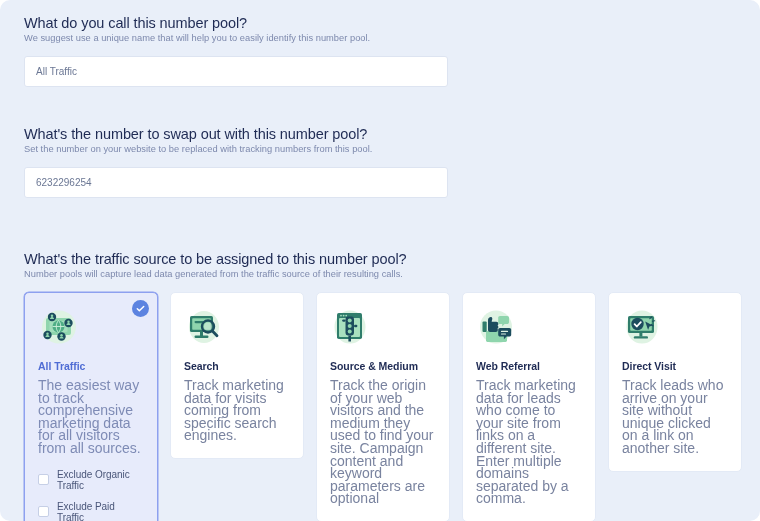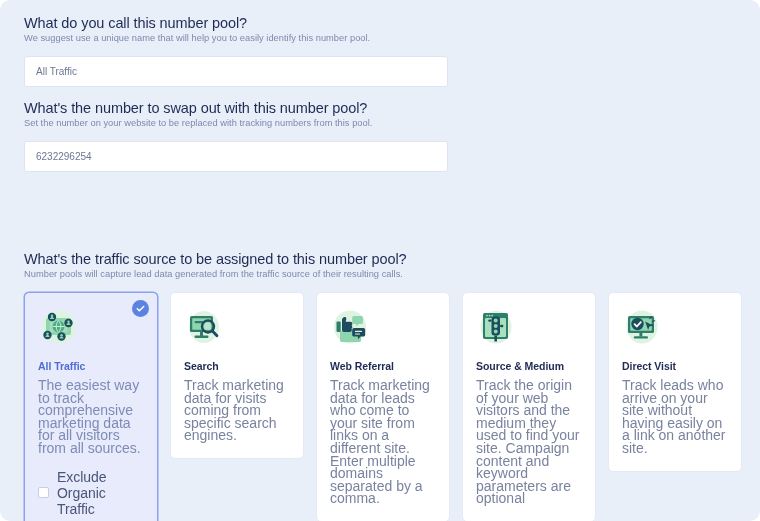--- a/index.html
+++ b/index.html
@@ -149,40 +149,40 @@
   .check-box {
     width: 11px;
     height: 11px;
     background: #ffffff;
     border: 1px solid #c6cfe6;
     border-radius: 2px;
     flex: none;
   }
 
   .check-label {
-    font-size: 14px;
+    font-size: 10px;
     color: #4a5679;
     letter-spacing: -0.05px;
   }
 </style>
 </head>
 <body>
 
 <div id="page">
   <div class="content">
 
     <div class="section" style="top:14px;">
       <div class="q-title">What do you call this number pool?</div>
       <div class="q-sub">We suggest use a unique name that will help you to easily identify this number pool.</div>
       <div class="text-input">
         <span>All Traffic</span>
       </div>
     </div>
 
-    <div class="section" style="top:99px;">
+    <div class="section" style="top:125px;">
       <div class="q-title">What's the number to swap out with this number pool?</div>
       <div class="q-sub">Set the number on your website to be replaced with tracking numbers from this pool.</div>
       <div class="text-input wide">
         <span>6232296254</span>
       </div>
     </div>
 
     <div class="section" style="top:250px;">
       <div class="q-title">What's the traffic source to be assigned to this number pool?</div>
       <div class="q-sub">Number pools will capture lead data generated from the traffic source of their resulting calls.</div>
@@ -249,36 +249,20 @@
             <path d="M28.4 24l4.6 4.8" stroke="#1c4d5e" stroke-width="2.8" stroke-linecap="round"></path>
           </svg>
         </div>
         <div class="card-title">Search</div>
         <div class="card-desc">Track marketing data for visits coming from specific search engines.</div>
       </div>
 
       <div class="card">
         <div class="card-icon">
           <svg width="42" height="40" viewBox="0 0 42 40">
-            <ellipse cx="20" cy="20" rx="16" ry="16.5" fill="#dff3e3"></ellipse>
-            <rect x="10" y="24" width="21" height="11" rx="1.4" fill="#8fd5ad"></rect>
-            <path d="M12 13c0-1.6 1.3-3 2.8-3 .9 0 1.5.6 1.5 1.6 0 1.3-.6 2.1-.6 3.2h4.6c1.2 0 2.1.9 2.1 2 0 .7-.3 1.3-.8 1.6.5.3.8.9.8 1.6 0 .8-.4 1.4-1 1.7.3.3.5.8.5 1.3 0 1.1-.9 2-2.1 2H14c-1.1 0-2-.9-2-2z" fill="#1c4d5e"></path>
-            <rect x="6.5" y="14.5" width="4.2" height="10.5" rx="1" fill="#2f7d6b"></rect>
-            <path d="M24 9h7.2c1 0 1.8.8 1.8 1.8v4.4c0 1-.8 1.8-1.8 1.8h-2.6l-2.4 2.4v-2.4H24c-1 0-1.8-.8-1.8-1.8v-4.4c0-1 .8-1.8 1.8-1.8z" fill="#8fd5ad"></path>
-            <path d="M24 21h9.4c1 0 1.8.8 1.8 1.8v5c0 1-.8 1.8-1.8 1.8h-2.8l-2.7 2.7v-2.7H24c-1 0-1.8-.8-1.8-1.8v-5c0-1 .8-1.8 1.8-1.8z" fill="#1c4d5e"></path>
-            <path d="M25.5 24.4h6M25.5 27h4" stroke="#dff3e3" stroke-width="1.2" stroke-linecap="round"></path>
-          </svg>
-        </div>
-        <div class="card-title">Web Referral</div>
-        <div class="card-desc">Track marketing data for leads who come to your site from links on a different site. Enter multiple domains separated by a comma.</div>
-      </div>
-
-      <div class="card">
-        <div class="card-icon">
-          <svg width="42" height="40" viewBox="0 0 42 40">
             <ellipse cx="20" cy="20" rx="15.5" ry="16.5" fill="#dff3e3"></ellipse>
             <rect x="7" y="6" width="25" height="26" rx="1.8" fill="#2f7d6b"></rect>
             <rect x="9" y="11" width="21" height="19" rx="1" fill="#a8e0bf"></rect>
             <circle cx="11" cy="8.6" r="0.9" fill="#a8e0bf"></circle>
               <circle cx="13.6" cy="8.6" r="0.9" fill="#a8e0bf"></circle>
               <circle cx="16.2" cy="8.6" r="0.9" fill="#a8e0bf"></circle>
             <rect x="15.5" y="9.5" width="8.5" height="19" rx="2.4" fill="#1c4d5e"></rect>
             <circle cx="19.7" cy="13.6" r="2" fill="#8fd5ad"></circle>
             <circle cx="19.7" cy="19" r="2" fill="#8fd5ad"></circle>
             <circle cx="19.7" cy="24.4" r="2" fill="#8fd5ad"></circle>
@@ -287,30 +271,46 @@
             <rect x="18.4" y="28.5" width="2.6" height="6" fill="#1c4d5e"></rect>
           </svg>
         </div>
         <div class="card-title">Source &amp; Medium</div>
         <div class="card-desc">Track the origin of your web visitors and the medium they used to find your site. Campaign content and keyword parameters are optional</div>
       </div>
 
       <div class="card">
         <div class="card-icon">
           <svg width="42" height="40" viewBox="0 0 42 40">
+            <ellipse cx="20" cy="20" rx="16" ry="16.5" fill="#dff3e3"></ellipse>
+            <rect x="10" y="24" width="21" height="11" rx="1.4" fill="#8fd5ad"></rect>
+            <path d="M12 13c0-1.6 1.3-3 2.8-3 .9 0 1.5.6 1.5 1.6 0 1.3-.6 2.1-.6 3.2h4.6c1.2 0 2.1.9 2.1 2 0 .7-.3 1.3-.8 1.6.5.3.8.9.8 1.6 0 .8-.4 1.4-1 1.7.3.3.5.8.5 1.3 0 1.1-.9 2-2.1 2H14c-1.1 0-2-.9-2-2z" fill="#1c4d5e"></path>
+            <rect x="6.5" y="14.5" width="4.2" height="10.5" rx="1" fill="#2f7d6b"></rect>
+            <path d="M24 9h7.2c1 0 1.8.8 1.8 1.8v4.4c0 1-.8 1.8-1.8 1.8h-2.6l-2.4 2.4v-2.4H24c-1 0-1.8-.8-1.8-1.8v-4.4c0-1 .8-1.8 1.8-1.8z" fill="#8fd5ad"></path>
+            <path d="M24 21h9.4c1 0 1.8.8 1.8 1.8v5c0 1-.8 1.8-1.8 1.8h-2.8l-2.7 2.7v-2.7H24c-1 0-1.8-.8-1.8-1.8v-5c0-1 .8-1.8 1.8-1.8z" fill="#1c4d5e"></path>
+            <path d="M25.5 24.4h6M25.5 27h4" stroke="#dff3e3" stroke-width="1.2" stroke-linecap="round"></path>
+          </svg>
+        </div>
+        <div class="card-title">Web Referral</div>
+        <div class="card-desc">Track marketing data for leads who come to your site from links on a different site. Enter multiple domains separated by a comma.</div>
+      </div>
+
+      <div class="card">
+        <div class="card-icon">
+          <svg width="42" height="40" viewBox="0 0 42 40">
             <ellipse cx="20" cy="20" rx="15.5" ry="16.5" fill="#dff3e3"></ellipse>
             <rect x="6" y="9" width="26" height="17" rx="1.6" fill="#2f7d6b"></rect>
             <rect x="8.2" y="11.2" width="21.6" height="12.6" rx="0.8" fill="#8fd5ad"></rect>
             <rect x="17.4" y="26" width="3" height="3.6" fill="#2f7d6b"></rect>
             <rect x="11.8" y="29.2" width="14.2" height="2.4" rx="1.2" fill="#2f7d6b"></rect>
             <circle cx="15.5" cy="17" r="6.2" fill="#1c4d5e"></circle>
             <path d="M12.6 17.2l2.2 2.3 4-4.3" fill="none" stroke="#ffffff" stroke-width="1.8" stroke-linecap="round" stroke-linejoin="round"></path>
             <path d="M23.2 14.4l7.6 4.2-3.4 1-1.3 3.3z" fill="#1c4d5e"></path>
             <path d="M27.8 11.6l1.8-1.6M30.4 14.2l2.3-.4M29.2 17.4l1.8 1.4" stroke="#1c4d5e" stroke-width="1.1" stroke-linecap="round"></path>
           </svg>
         </div>
         <div class="card-title">Direct Visit</div>
-        <div class="card-desc">Track leads who arrive on your site without having easily on a link on another site.</div>
+        <div class="card-desc">Track leads who arrive on your site without unique clicked on a link on another site.</div>
       </div>
 
     </div>
   </div>
 </div>
 
 </body></html>

